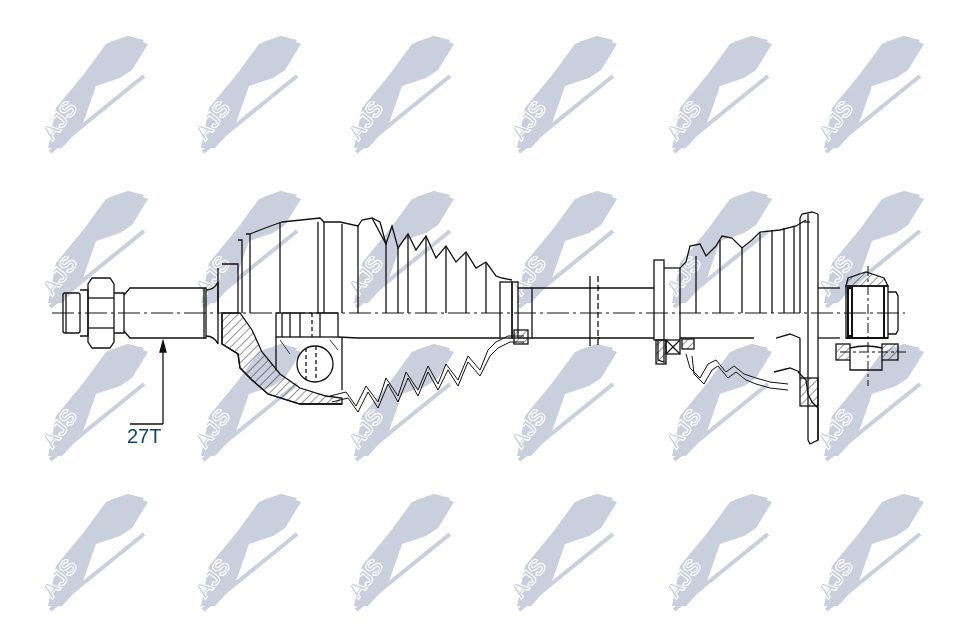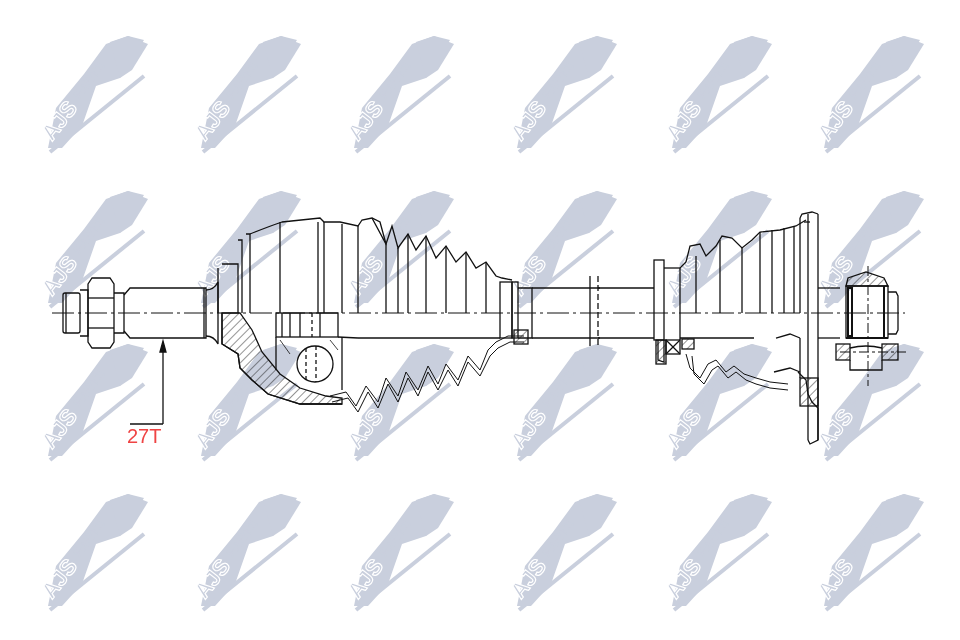--- a/index.html
+++ b/index.html
@@ -1,20 +1,20 @@
 <!DOCTYPE html>
 <html><head>
   <meta charset="utf-8">
   <style>
     html, body { margin: 0; padding: 0; background: #ffffff; }
     body { width: 960px; height: 640px; position: relative; overflow: hidden; font-family: "Liberation Sans", sans-serif; }
     #canvas { position: absolute; left: 0; top: 0; width: 960px; height: 640px; }
     .wm-layer { position: absolute; left: 0; top: 0; width: 960px; height: 640px; }
     .drawing-layer { position: absolute; left: 0; top: 0; width: 960px; height: 640px; }
-    .label-27t { position: absolute; left: 127px; top: 425px; font-size: 20px; color: #ef4444; font-family: "Liberation Sans", sans-serif; letter-spacing: 0px; }
+    .label-27t { position: absolute; left: 127px; top: 425px; font-size: 20px; color: #0c4a6e; font-family: "Liberation Sans", sans-serif; letter-spacing: 0px; }
   </style>
 </head>
 <body>
 
 <div id="canvas">
 
   <svg class="wm-layer" width="960" height="640" viewBox="0 0 960 640" xmlns="http://www.w3.org/2000/svg">
     <defs>
       <g id="wm">
 

